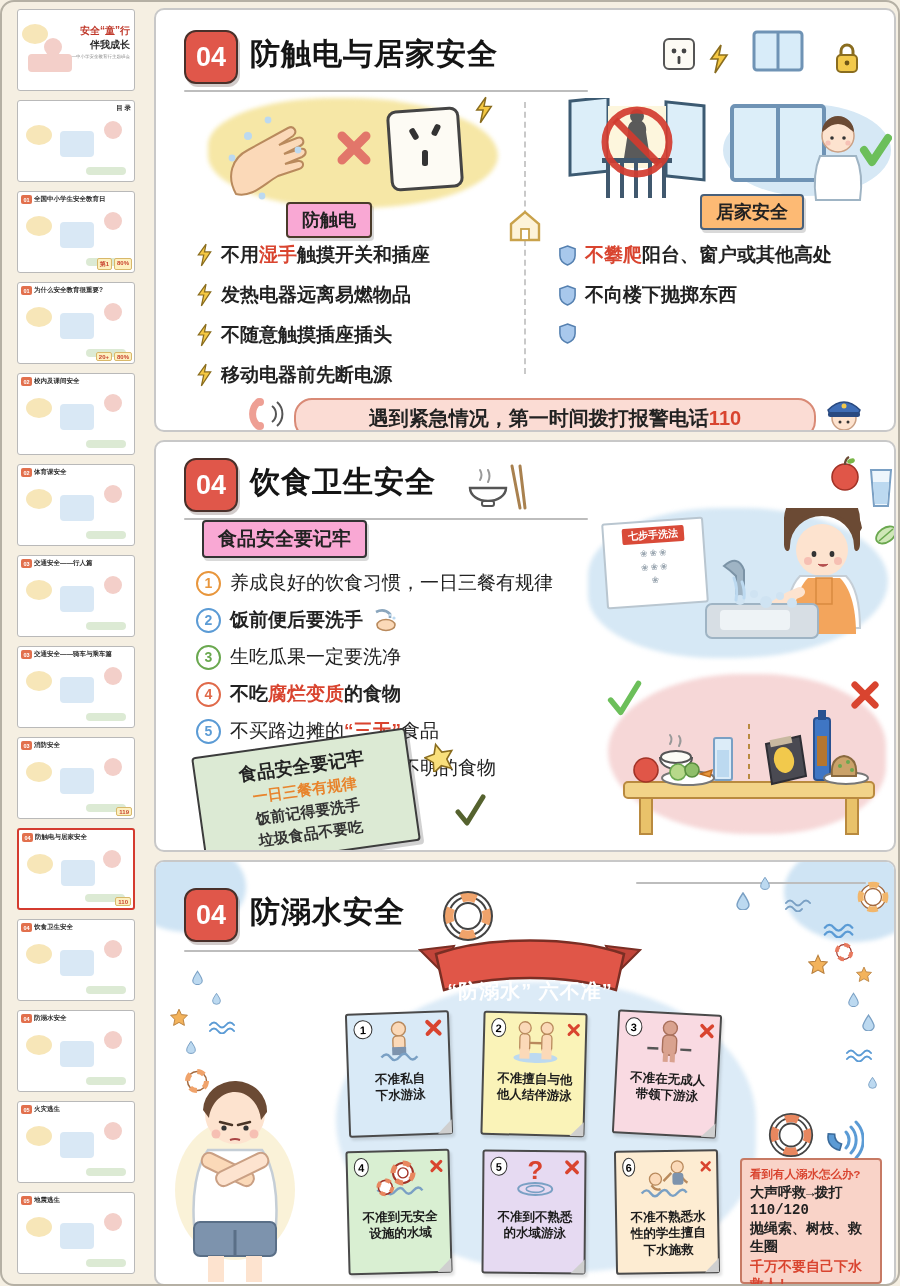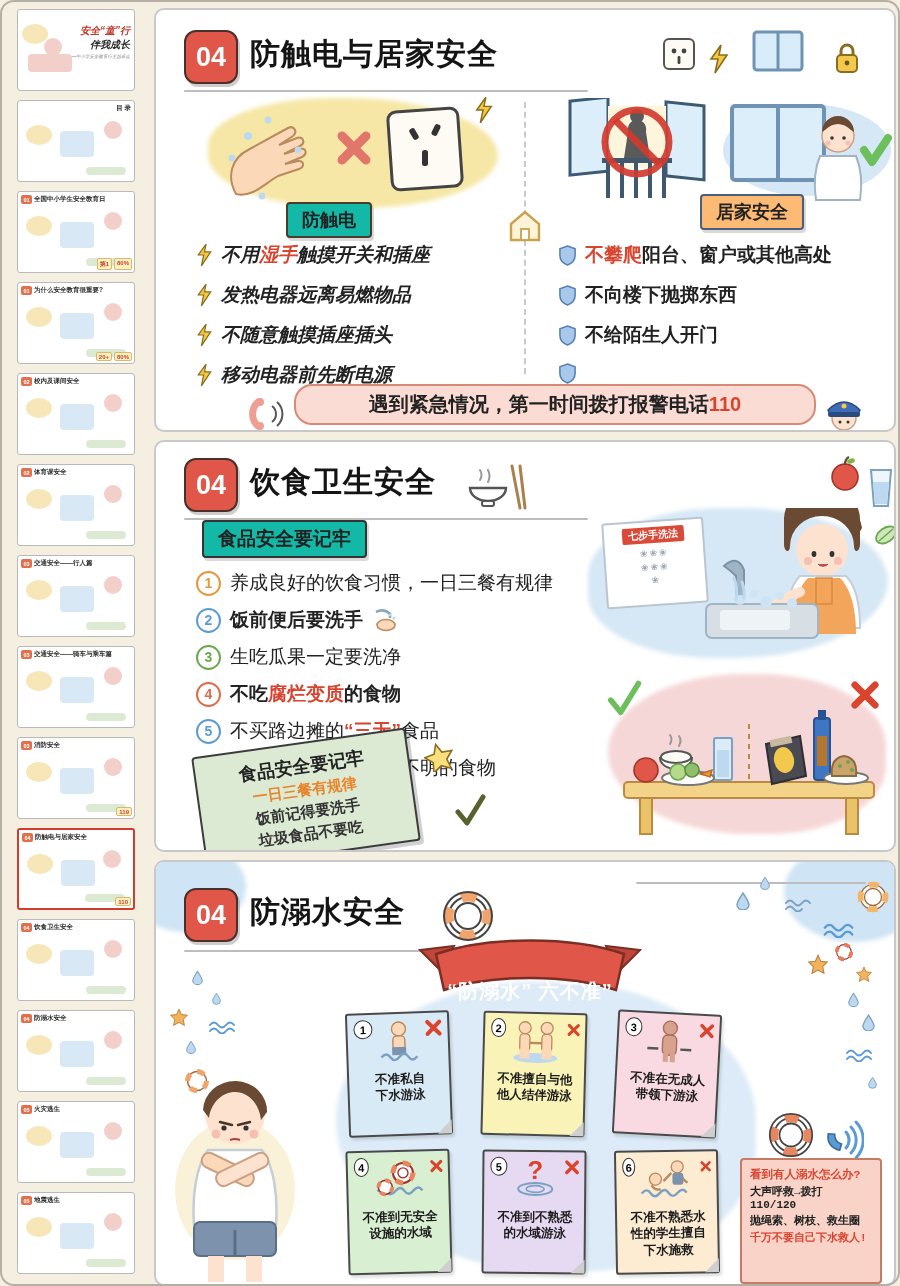--- a/index.html
+++ b/index.html
@@ -13,34 +13,34 @@
   .t-badge{min-width:9px;height:9px;border-radius:2px;background:#e2704d;color:#fff;font-size:5.5px;font-weight:700;display:flex;align-items:center;justify-content:center;padding:0 1px;}
   .t-title{font-size:6.5px;font-weight:700;color:#2b2b2b;white-space:nowrap;overflow:hidden;}
   .t-art{position:absolute;left:4px;right:4px;top:16px;bottom:4px;}
   .blob{position:absolute;border-radius:50%;}
   .b1{width:26px;height:20px;background:#f7e6b8;left:4px;top:8px;}
   .b2{width:34px;height:26px;background:#d9e8f5;border-radius:4px;left:38px;top:14px;}
   .b3{width:18px;height:18px;background:#f3cfc9;right:8px;top:4px;}
   .b4{width:40px;height:8px;background:#dcead4;border-radius:4px;right:4px;bottom:2px;}
   .t-badges{position:absolute;right:2px;bottom:2px;display:flex;gap:2px;}
   .t-badges span{font-size:6px;font-weight:700;background:#fdf0c0;color:#c8432f;border:0.5px solid #d8b86a;border-radius:2px;padding:0.5px 2px;}
-  .cover-txt{position:absolute;right:4px;top:14px;text-align:right;font-style:italic;}
+  .cover-txt{position:absolute;right:4px;top:14px;text-align:right;}
   .cover-l1{font-size:10px;font-weight:800;color:#c0392b;}
   .cover-l2{font-size:10px;font-weight:800;color:#2b2b2b;}
   .cover-sub{font-size:4.5px;color:#888;margin-top:2px;}
   .cover-art{position:absolute;left:4px;top:10px;width:58px;bottom:4px;}
   .thumb.toc .t-title{margin-left:auto;}
   
   .slide{position:absolute;left:154px;width:742px;background:#fff;border:2px solid #c8c8c8;border-radius:10px;box-sizing:border-box;overflow:hidden;}
   .abs{position:absolute;}
   .num-badge{position:absolute;width:50px;height:50px;border-radius:12px;background:#e0574a;border:2px solid #49302a;box-shadow:2px 3px 0 rgba(73,48,42,.25);color:#fff;font-size:27px;font-weight:800;display:flex;align-items:center;justify-content:center;}
   .slide-title{position:absolute;margin:0;font-size:30px;font-weight:800;color:#141414;letter-spacing:1px;white-space:nowrap;}
   .hr{position:absolute;height:2px;background:#bdbdbd;border-radius:1px;}
   .tag{position:absolute;font-size:18px;font-weight:800;color:#222;padding:4px 14px;border:2px solid #4a3b2a;border-radius:4px;box-shadow:2px 3px 0 rgba(0,0,0,.15);}
-  .tag.yellow{background:#14b8a6;}
+  .tag.yellow{background:#f9a8d4;}
   .tag.blue{background:#fdba74;border-color:#49607a;}
   .list{position:absolute;display:flex;flex-direction:column;gap:14px;}
   .li{display:flex;align-items:center;gap:8px;font-size:19px;font-weight:600;color:#222;white-space:nowrap;}
   .hl-red{color:#d9442f;}
   .hl-orange{color:#e8842c;}
   .b700{font-weight:800;text-align:center;}
   .hotbar{position:absolute;background:#fbdcd4;border:2px solid #d98a76;border-radius:18px;display:flex;align-items:center;justify-content:center;font-size:20px;font-weight:800;color:#222;}
   .dashv{position:absolute;border-left:2px dashed #c9c9c9;}
   .wash{position:absolute;border-radius:50%;filter:blur(2px);}
   
@@ -53,21 +53,21 @@
   .gc-l.or{color:#e8842c;}
   
   .dcard{position:absolute;width:104px;height:124px;border:2px solid #4a4a4a;border-radius:3px;box-sizing:border-box;box-shadow:2px 3px 3px rgba(0,0,0,.12);padding:5px 4px 4px 6px;}
   .d-top{display:flex;align-items:flex-start;gap:4px;height:52px;}
   .d-num{width:17px;height:17px;border-radius:50%;border:1.6px solid #333;background:#fff;font-size:11px;font-weight:700;display:flex;align-items:center;justify-content:center;}
   .d-art{flex:1;display:flex;justify-content:center;}
   .d-text{text-align:center;font-size:12.5px;font-weight:800;color:#1c1c1c;line-height:1.3;}
   .d-fold{position:absolute;right:-1px;bottom:-1px;width:0;height:0;border-left:14px solid transparent;border-bottom:14px solid #cfcfcf;}
   .rescue{position:absolute;background:#f9d3c8;border:2px solid #c77a64;border-radius:4px;padding:7px 8px;box-sizing:border-box;}
   .r-t{font-size:11.5px;font-weight:800;color:#d9442f;}
-  .r-l{font-size:11px;font-weight:800;color:#222;margin-top:2px;}
+  .r-l{font-size:14px;font-weight:800;color:#222;margin-top:2px;}
   .r-l.red{color:#d9442f;}
   .banner-txt{position:absolute;width:100%;text-align:center;color:#fff;font-size:20px;font-weight:800;letter-spacing:1px;}
 </style>
 </head>
 <body>
 
 <div id="frame"></div>
 
 <nav id="rail">
   <div class="thumb cover">
@@ -357,21 +357,21 @@
       <circle cx="122" cy="40" r="1.8" fill="#333"></circle>
     <circle cx="106" cy="45" r="2.6" fill="#f4b8ae" opacity=".8"></circle>
       <circle cx="126" cy="45" r="2.6" fill="#f4b8ae" opacity=".8"></circle>
     <path d="M98,58 h36 c6,14 6,30 4,44 h-44 c-2,-14 -2,-30 4,-44 z" fill="#fff" stroke="#9fb4c4" stroke-width="2"></path>
     <path d="M142,52 l8,12 16,-24" fill="none" stroke="#6cbf5a" stroke-width="8" stroke-linecap="round" stroke-linejoin="round"></path>
   </svg>
 
   <div class="tag yellow" style="left:130px;top:192px;">防触电</div>
   <div class="tag blue" style="left:544px;top:184px;">居家安全</div>
 
-  <div class="list" style="left:40px;top:232px;font-style:italic;">
+  <div class="list" style="left:40px;top:232px;">
     <div class="li">
         <svg width="17" height="24" viewBox="0 0 22 30">
           <path d="M13,1 L3,15 h7 L7,29 L19,11 h-8 z" fill="#f5c842" stroke="#8a6d1f" stroke-width="1.6"></path>
         </svg>
         <span><span>不用</span><span class="hl-red">湿手</span><span>触摸开关和插座</span></span>
       </div>
     <div class="li">
         <svg width="17" height="24" viewBox="0 0 22 30">
           <path d="M13,1 L3,15 h7 L7,29 L19,11 h-8 z" fill="#f5c842" stroke="#8a6d1f" stroke-width="1.6"></path>
         </svg>
@@ -401,36 +401,30 @@
     <div class="li">
         <svg width="19" height="23" viewBox="0 0 20 22">
           <path d="M10,1 L18,4 v7 c0,5 -3,8 -8,10 c-5,-2 -8,-5 -8,-10 v-7 z" fill="#a8c8ec" stroke="#5580b0" stroke-width="1.6"></path>
         </svg>
         <span>不向楼下抛掷东西</span>
       </div>
     <div class="li">
         <svg width="19" height="23" viewBox="0 0 20 22">
           <path d="M10,1 L18,4 v7 c0,5 -3,8 -8,10 c-5,-2 -8,-5 -8,-10 v-7 z" fill="#a8c8ec" stroke="#5580b0" stroke-width="1.6"></path>
         </svg>
-        <span>不给陌生人开门</span>
-      </div>
-    <div class="li">
-        <svg width="19" height="23" viewBox="0 0 20 22">
-          <path d="M10,1 L18,4 v7 c0,5 -3,8 -8,10 c-5,-2 -8,-5 -8,-10 v-7 z" fill="#a8c8ec" stroke="#5580b0" stroke-width="1.6"></path>
-        </svg>
       </div>
   </div>
 
   <svg class="abs" style="left:92px;top:386px;" width="40" height="38" viewBox="0 0 40 38">
       <path d="M10,6 a16,16 0 0 0 0,24" fill="none" stroke="#ee9f94" stroke-width="7" stroke-linecap="round"></path>
       <circle cx="12" cy="6" r="4" fill="#ee9f94"></circle>
       <circle cx="12" cy="30" r="4" fill="#ee9f94"></circle>
       <path d="M24,10 a10,10 0 0 1 0,16 M29,6 a16,16 0 0 1 0,24" fill="none" stroke="#555" stroke-width="2"></path>
     </svg>
-  <div class="hotbar" style="left:138px;top:374px;width:518px;height:37px;">
+  <div class="hotbar" style="left:138px;top:388px;width:518px;height:37px;">
     <span>遇到紧急情况，第一时间拨打报警电话</span>
       <span class="hl-red">110</span>
   </div>
   <svg class="abs" style="left:668px;top:382px;" width="40" height="42" viewBox="0 0 40 42">
       <circle cx="20" cy="26" r="12" fill="#fde3cf" stroke="#caa084" stroke-width="1.5"></circle>
       <path d="M4,18 q16,-16 32,0 l-2,5 h-28 z" fill="#3f6db5" stroke="#2a4a80" stroke-width="1.5"></path>
       <rect x="4" y="20" width="32" height="5" rx="2.5" fill="#2a4a80"></rect>
       <circle cx="20" cy="14" r="2.5" fill="#f2c94c"></circle>
       <circle cx="16" cy="30" r="1.5" fill="#333"></circle>
       <circle cx="24" cy="30" r="1.5" fill="#333"></circle>

